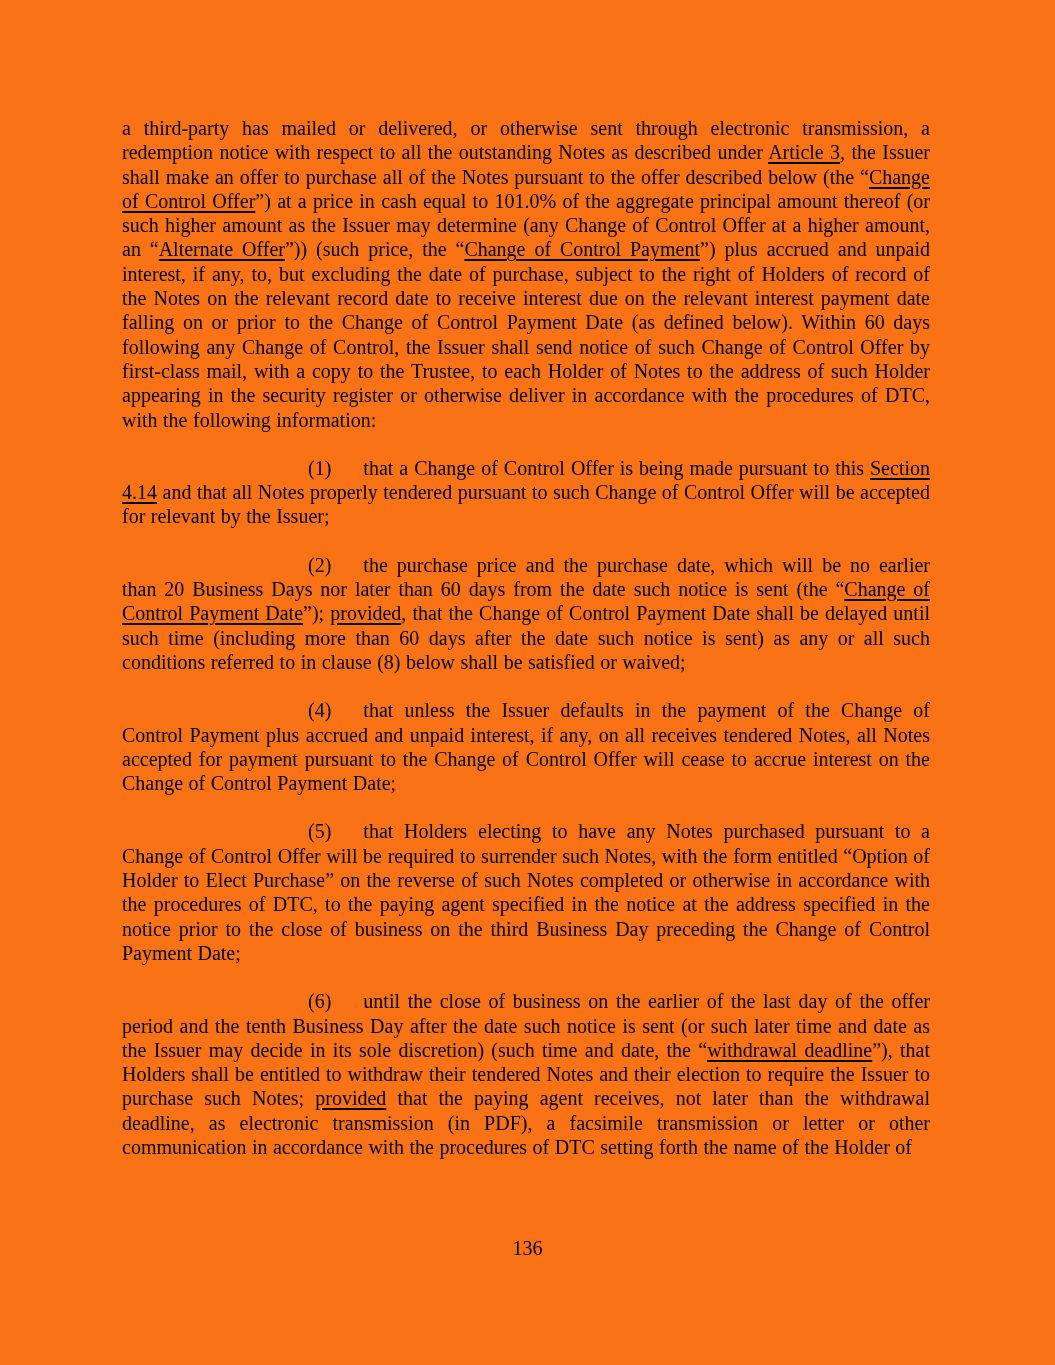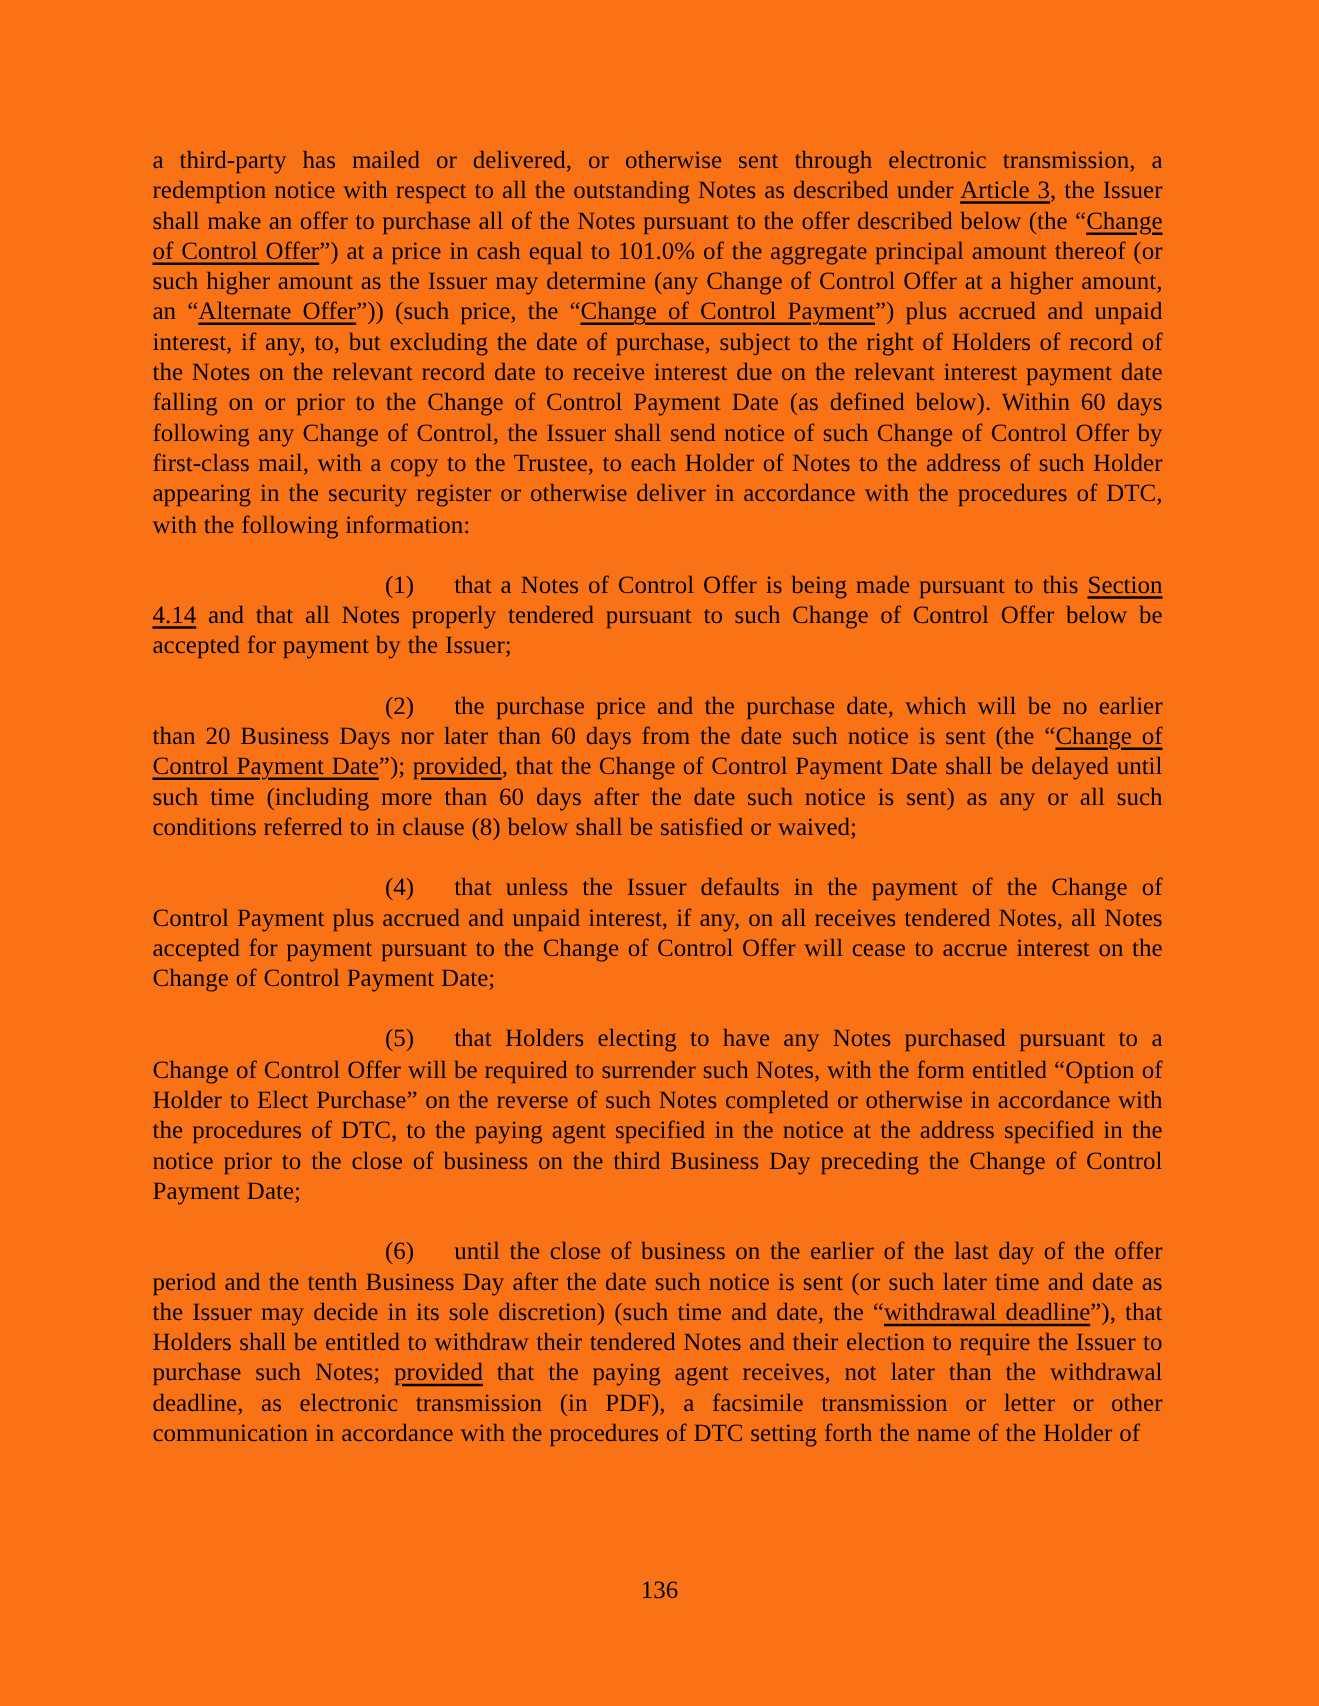--- a/index.html
+++ b/index.html
@@ -41,29 +41,28 @@
     width: 32px;
   }
   .page-number {
     position: absolute;
     top: 1236px;
     left: 0;
     width: 100%;
     text-align: center;
     font-size: 20px;
     line-height: 24px;
-    margin-top: 24px;
   }
 </style>
 </head>
 <body>
 
 <div class="page">
   <div class="content">
     <p class="para"><span>a third-party has mailed or delivered, or otherwise sent through electronic transmission, a redemption notice with respect to all the outstanding Notes as described under </span><span class="u">Article 3</span><span>, the Issuer shall make an offer to purchase all of the Notes pursuant to the offer described below (the “</span><span class="u">Change of Control Offer</span><span>”) at a price in cash equal to 101.0% of the aggregate principal amount thereof (or such higher amount as the Issuer may determine (any Change of Control Offer at a higher amount, an “</span><span class="u">Alternate Offer</span><span>”)) (such price, the “</span><span class="u">Change of Control Payment</span><span>”) plus accrued and unpaid interest, if any, to, but excluding the date of purchase, subject to the right of Holders of record of the Notes on the relevant record date to receive interest due on the relevant interest payment date falling on or prior to the Change of Control Payment Date (as defined below). Within 60 days following any Change of Control, the Issuer shall send notice of such Change of Control Offer by first-class mail, with a copy to the Trustee, to each Holder of Notes to the address of such Holder appearing in the security register or otherwise deliver in accordance with the procedures of DTC, with the following information:</span></p>
-    <p class="para indent"><span>(1)</span><span class="tab"></span><span>that a Notes of Control Offer is being made pursuant to this </span><span class="u">Section 4.14</span><span> and that all Notes properly tendered pursuant to such Change of Control Offer below be accepted for payment by the Issuer;</span></p>
+    <p class="para indent"><span>(1)</span><span class="tab"></span><span>that a Change of Control Offer is being made pursuant to this </span><span class="u">Section 4.14</span><span> and that all Notes properly tendered pursuant to such Change of Control Offer will be accepted for relevant by the Issuer;</span></p>
     <p class="para indent"><span>(2)</span><span class="tab"></span><span>the purchase price and the purchase date, which will be no earlier than 20 Business Days nor later than 60 days from the date such notice is sent (the “</span><span class="u">Change of Control Payment Date</span><span>”); </span><span class="u">provided</span><span>, that the Change of Control Payment Date shall be delayed until such time (including more than 60 days after the date such notice is sent) as any or all such conditions referred to in clause (8) below shall be satisfied or waived;</span></p>
     <p class="para indent"><span>(4)</span><span class="tab"></span><span>that unless the Issuer defaults in the payment of the Change of Control Payment plus accrued and unpaid interest, if any, on all receives tendered Notes, all Notes accepted for payment pursuant to the Change of Control Offer will cease to accrue interest on the Change of Control Payment Date;</span></p>
     <p class="para indent"><span>(5)</span><span class="tab"></span><span>that Holders electing to have any Notes purchased pursuant to a Change of Control Offer will be required to surrender such Notes, with the form entitled “Option of Holder to Elect Purchase” on the reverse of such Notes completed or otherwise in accordance with the procedures of DTC, to the paying agent specified in the notice at the address specified in the notice prior to the close of business on the third Business Day preceding the Change of Control Payment Date;</span></p>
     <p class="para indent"><span>(6)</span><span class="tab"></span><span>until the close of business on the earlier of the last day of the offer period and the tenth Business Day after the date such notice is sent (or such later time and date as the Issuer may decide in its sole discretion) (such time and date, the “</span><span class="u">withdrawal deadline</span><span>”), that Holders shall be entitled to withdraw their tendered Notes and their election to require the Issuer to purchase such Notes; </span><span class="u">provided</span><span> that the paying agent receives, not later than the withdrawal deadline, as electronic transmission (in PDF), a facsimile transmission or letter or other communication in accordance with the procedures of DTC setting forth the name of the Holder of</span></p>
   </div>
   <div class="page-number">136</div>
 </div>
 
 </body></html>

